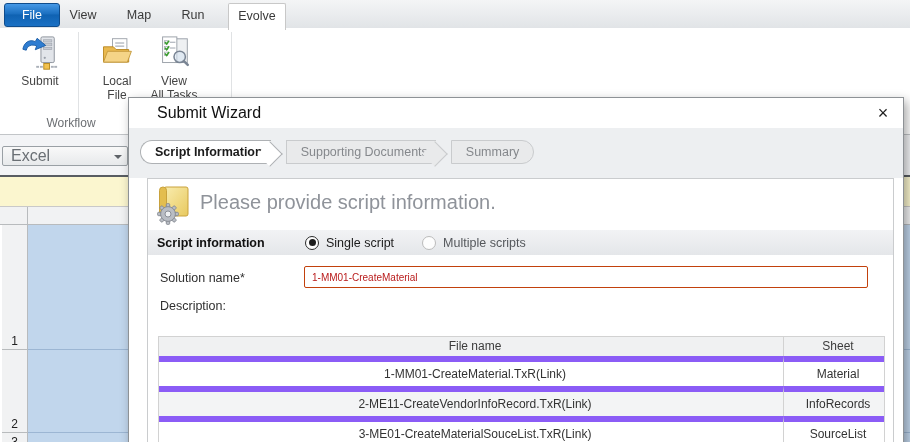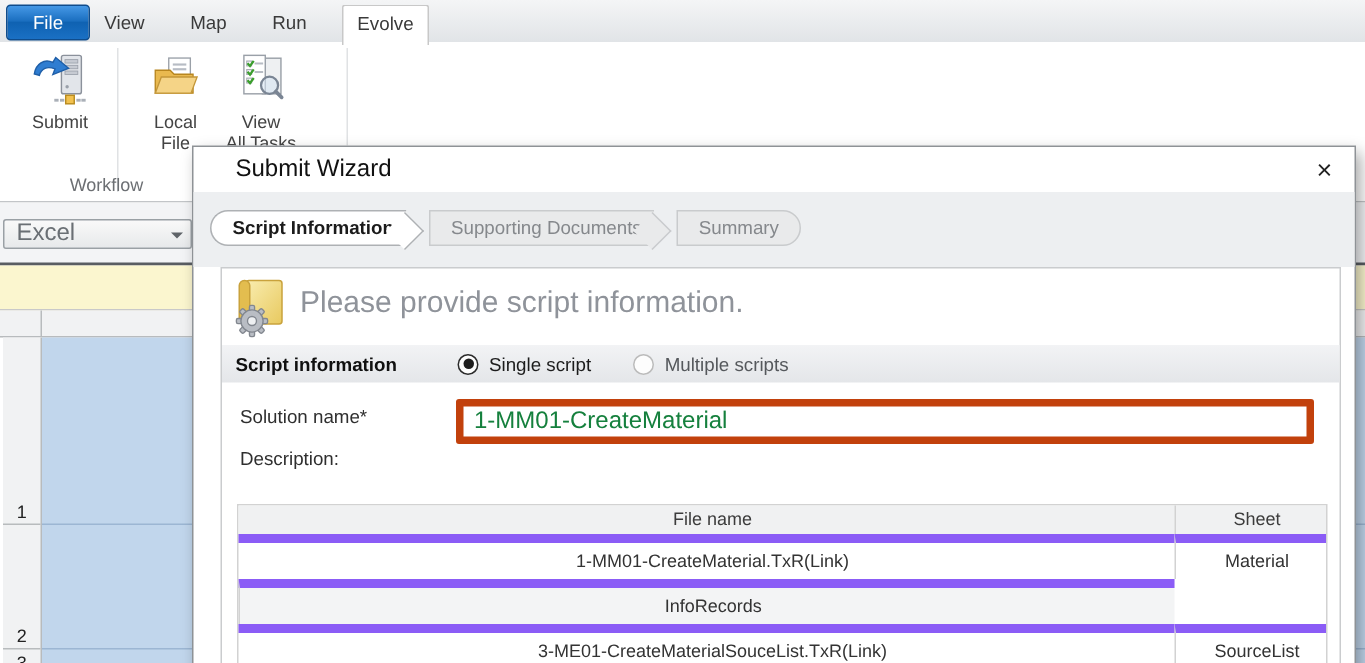--- a/index.html
+++ b/index.html
@@ -75,22 +75,22 @@
         background:linear-gradient(#f2f3f5,#e4e6e9);display:flex;align-items:center;}
   .band-label{font-size:12.5px;font-weight:bold;color:#101010;margin-left:9px;width:148px;}
   .radio{width:12px;height:12px;border-radius:50%;border:1px solid #bbb;background:#fdfdfd;
          display:inline-block;position:relative;flex:0 0 auto;}
   .radio.checked{border-color:#2b2b2b;}
   .radio.checked::after{content:"";position:absolute;left:2.5px;top:2.5px;width:7px;height:7px;
                         border-radius:50%;background:#1d1d1d;}
   .radio-label{font-size:12.5px;color:#1c1c1c;margin-left:7px;}
   .radio-gap{width:28px;flex:0 0 auto;}
   .fieldlabel{position:absolute;left:12px;font-size:12.5px;color:#2f2f2f;}
-  .txt{position:absolute;left:156px;width:548px;height:20px;border:5px solid #c2410c;border-radius:2px;
-       font-family:"Liberation Sans",sans-serif;font-size:16px;color:#15803d;padding:0 7px;background:#fff;}
+  .txt{position:absolute;left:156px;width:548px;height:20px;border:1px solid #c2410c;border-radius:2px;
+       font-family:"Liberation Sans",sans-serif;font-size:10px;color:#b91c1c;padding:0 7px;background:#fff;}
   .files-table{position:absolute;left:10px;top:157px;width:727px;border:1px solid #d2d2d2;font-size:12px;box-sizing:border-box;text-align:center;}
   .trow{display:grid;grid-template-columns:1fr 101px;}
   .tcell{padding-left:8px;line-height:24px;height:24px;color:#333;border-top:6px solid #8b5cf6;
          white-space:nowrap;overflow:hidden;}
   .thead .tcell{background:#f0f1f2;color:#3c3c3c;line-height:19px;height:19px;border-top:none;}
   .tcell.sheet{border-left:1px solid #d2d2d2;}
   .trow.alt .tcell{background:#f3f4f5;}
 </style>
 </head>
 <body>
@@ -246,20 +246,21 @@
       <div class="files-table">
         <div class="trow thead">
           <div class="tcell">File name</div>
           <div class="tcell sheet">Sheet</div>
         </div>
         <div class="trow">
           <div class="tcell">1-MM01-CreateMaterial.TxR(Link)</div>
           <div class="tcell sheet">Material</div>
         </div>
         <div class="trow alt">
+          <div class="tcell">2-ME11-CreateVendorInfoRecord.TxR(Link)</div>
           <div class="tcell sheet">InfoRecords</div>
         </div>
         <div class="trow">
           <div class="tcell">3-ME01-CreateMaterialSouceList.TxR(Link)</div>
           <div class="tcell sheet">SourceList</div>
         </div>
       </div>
     </div>
   </div>
 

